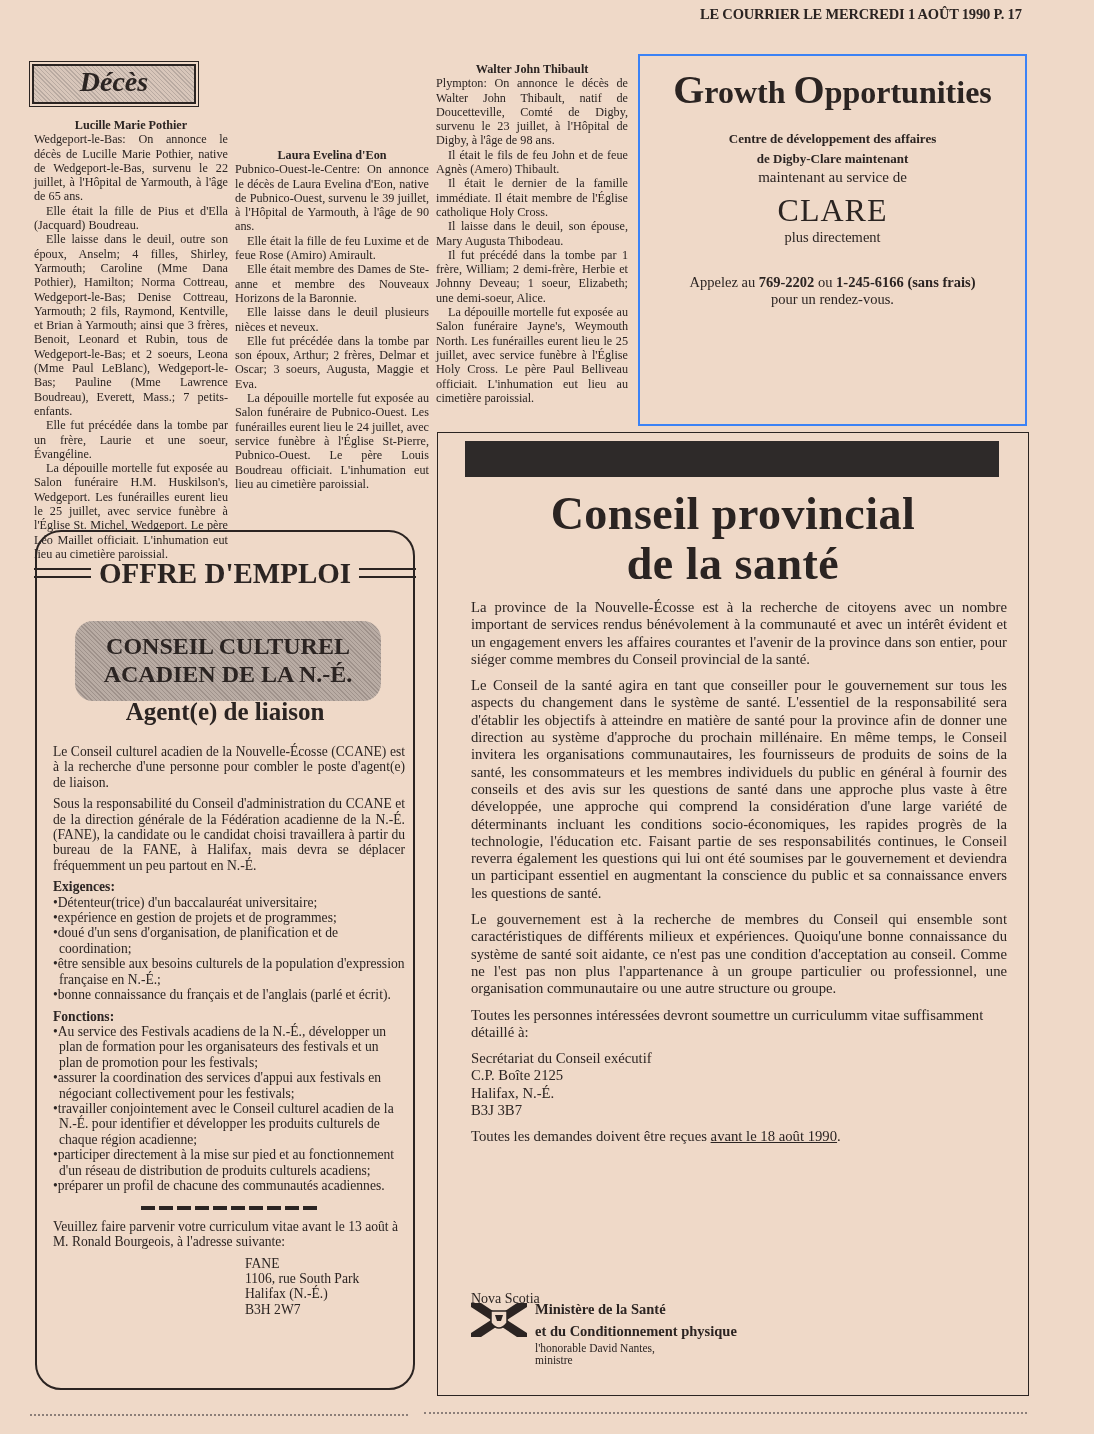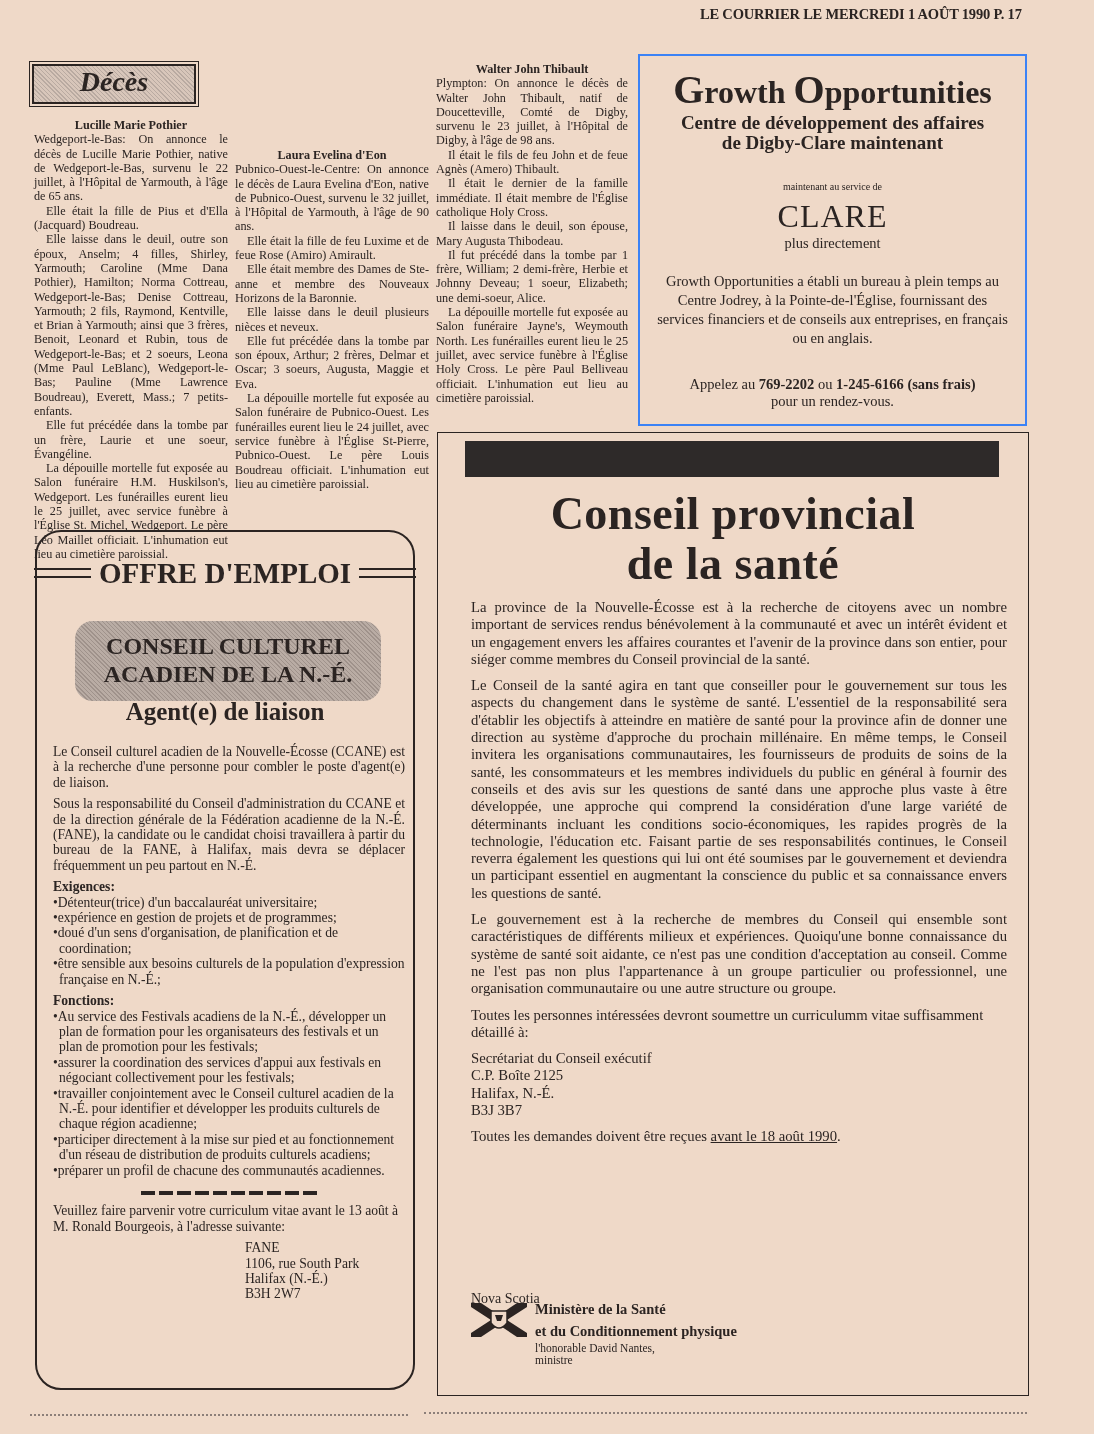--- a/index.html
+++ b/index.html
@@ -28,22 +28,22 @@
   }
   .deces-box span { font-style:italic; font-weight:bold; font-size:28px; color:#2b2422; font-family:"Liberation Serif", serif; }
 
   
   .growth {
     position:absolute; left:638px; top:54px; width:385px; height:368px;
     border:2px solid #3b82f6; text-align:center;
   }
   .growth h1 { margin:10px 0 0; font-size:32px; font-weight:bold; letter-spacing:0px; }
   .growth h1 .big { font-size:40px; }
-  .growth .sub { font-size:19px; font-weight:bold; line-height:20px; margin-top:0; }
-  .growth .svc { font-size:10px; margin-top:28px; }
+  .growth .sub { font-size:13px; font-weight:bold; line-height:20px; margin-top:16px; }
+  .growth .svc { font-size:15px; }
   .growth .clare { font-size:32px; margin-top:6px; letter-spacing:1px; }
   .growth .direct { font-size:14.5px; margin-top:0; }
   .growth .body { font-size:14.5px; line-height:19px; margin-top:20px; }
   .growth .call { font-size:14.5px; line-height:17px; margin-top:28px; }
 
   
   .health {
     position:absolute; left:437px; top:432px; width:590px; height:962px;
     border:1px solid #2b2422;
   }
@@ -98,21 +98,21 @@
   <p class="name">Lucille Marie Pothier</p>
   <p class="lead"><span class="place">Wedgeport-le-Bas:</span> <span>On annonce le décès de Lucille Marie Pothier, native de Wedgeport-le-Bas, survenu le 22 juillet, à l'Hôpital de Yarmouth, à l'âge de 65 ans.</span></p>
   <p>Elle était la fille de Pius et d'Ella (Jacquard) Boudreau.</p>
   <p>Elle laisse dans le deuil, outre son époux, Anselm; 4 filles, Shirley, Yarmouth; Caroline (Mme Dana Pothier), Hamilton; Norma Cottreau, Wedgeport-le-Bas; Denise Cottreau, Yarmouth; 2 fils, Raymond, Kentville, et Brian à Yarmouth; ainsi que 3 frères, Benoit, Leonard et Rubin, tous de Wedgeport-le-Bas; et 2 soeurs, Leona (Mme Paul LeBlanc), Wedgeport-le-Bas; Pauline (Mme Lawrence Boudreau), Everett, Mass.; 7 petits-enfants.</p>
   <p>Elle fut précédée dans la tombe par un frère, Laurie et une soeur, Évangéline.</p>
   <p>La dépouille mortelle fut exposée au Salon funéraire H.M. Huskilson's, Wedgeport. Les funérailles eurent lieu le 25 juillet, avec service funèbre à l'Église St. Michel, Wedgeport. Le père Léo Maillet officiait. L'inhumation eut lieu au cimetière paroissial.</p>
 </div>
 
 <div class="col serif" style="left:235px; top:148px; width:194px;">
   <p class="name">Laura Evelina d'Eon</p>
-  <p class="lead"><span class="place">Pubnico-Ouest-le-Centre:</span> <span>On annonce le décès de Laura Evelina d'Eon, native de Pubnico-Ouest, survenu le 32 juillet, à l'Hôpital de Yarmouth, à l'âge de 90 ans.</span></p>
+  <p class="lead"><span class="place">Pubnico-Ouest-le-Centre:</span> <span>On annonce le décès de Laura Evelina d'Eon, native de Pubnico-Ouest, survenu le 39 juillet, à l'Hôpital de Yarmouth, à l'âge de 90 ans.</span></p>
   <p>Elle était la fille de feu Luxime et de feue Rose (Amiro) Amirault.</p>
   <p>Elle était membre des Dames de Ste-anne et membre des Nouveaux Horizons de la Baronnie.</p>
   <p>Elle laisse dans le deuil plusieurs nièces et neveux.</p>
   <p>Elle fut précédée dans la tombe par son époux, Arthur; 2 frères, Delmar et Oscar; 3 soeurs, Augusta, Maggie et Eva.</p>
   <p>La dépouille mortelle fut exposée au Salon funéraire de Pubnico-Ouest. Les funérailles eurent lieu le 24 juillet, avec service funèbre à l'Église St-Pierre, Pubnico-Ouest. Le père Louis Boudreau officiait. L'inhumation eut lieu au cimetière paroissial.</p>
 </div>
 
 <div class="col serif" style="left:436px; top:62px; width:192px;">
   <p class="name">Walter John Thibault</p>
   <p class="lead"><span class="place">Plympton:</span> <span>On annonce le décès de Walter John Thibault, natif de Doucetteville, Comté de Digby, survenu le 23 juillet, à l'Hôpital de Digby, à l'âge de 98 ans.</span></p>
@@ -125,21 +125,20 @@
 
 <div class="growth sans">
   <h1><span class="big">G</span><span>rowth </span><span class="big">O</span><span>pportunities</span></h1>
   <div class="sub">
     <div>Centre de développement des affaires</div>
     <div>de Digby-Clare maintenant</div>
   </div>
   <div class="svc">maintenant au service de</div>
   <div class="clare">CLARE</div>
   <div class="direct">plus directement</div>
-  <div class="body" style="padding:0 14px;">Growth Opportunities a établi un bureau à plein temps au Centre Jodrey, à la Pointe-de-l'Église, fournissant des services financiers et de conseils aux entreprises, en français ou en anglais.</div>
   <div class="call">
     <span>Appelez au </span><b>769-2202</b><span> ou </span><b>1-245-6166 (sans frais)</b><br>
     <span>pour un rendez-vous.</span>
   </div>
 </div>
 
 <div class="job sans">
   <div class="title-row">
     <div class="rule"></div>
     <div class="title">OFFRE D'EMPLOI</div>
@@ -152,20 +151,21 @@
   <div class="agent">Agent(e) de liaison</div>
   <div class="body">
     <p>Le Conseil culturel acadien de la Nouvelle-Écosse (CCANE) est à la recherche d'une personne pour combler le poste d'agent(e) de liaison.</p>
     <p>Sous la responsabilité du Conseil d'administration du CCANE et de la direction générale de la Fédération acadienne de la N.-É. (FANE), la candidate ou le candidat choisi travaillera à partir du bureau de la FANE, à Halifax, mais devra se déplacer fréquemment un peu partout en N.-É.</p>
     <h3>Exigences:</h3>
     <ul>
       <li>•Détenteur(trice) d'un baccalauréat universitaire;</li>
       <li>•expérience en gestion de projets et de programmes;</li>
       <li>•doué d'un sens d'organisation, de planification et de coordination;</li>
       <li>•être sensible aux besoins culturels de la population d'expression française en N.-É.;</li>
+      <li>•bonne connaissance du français et de l'anglais (parlé et écrit).</li>
     </ul>
     <h3>Fonctions:</h3>
     <ul>
       <li>•Au service des Festivals acadiens de la N.-É., développer un plan de formation pour les organisateurs des festivals et un plan de promotion pour les festivals;</li>
       <li>•assurer la coordination des services d'appui aux festivals en négociant collectivement pour les festivals;</li>
       <li>•travailler conjointement avec le Conseil culturel acadien de la N.-É. pour identifier et développer les produits culturels de chaque région acadienne;</li>
       <li>•participer directement à la mise sur pied et au fonctionnement d'un réseau de distribution de produits culturels acadiens;</li>
       <li>•préparer un profil de chacune des communautés acadiennes.</li>
     </ul>
     <div class="dash"><span></span><span></span><span></span><span></span><span></span><span></span><span></span><span></span><span></span><span></span></div>

